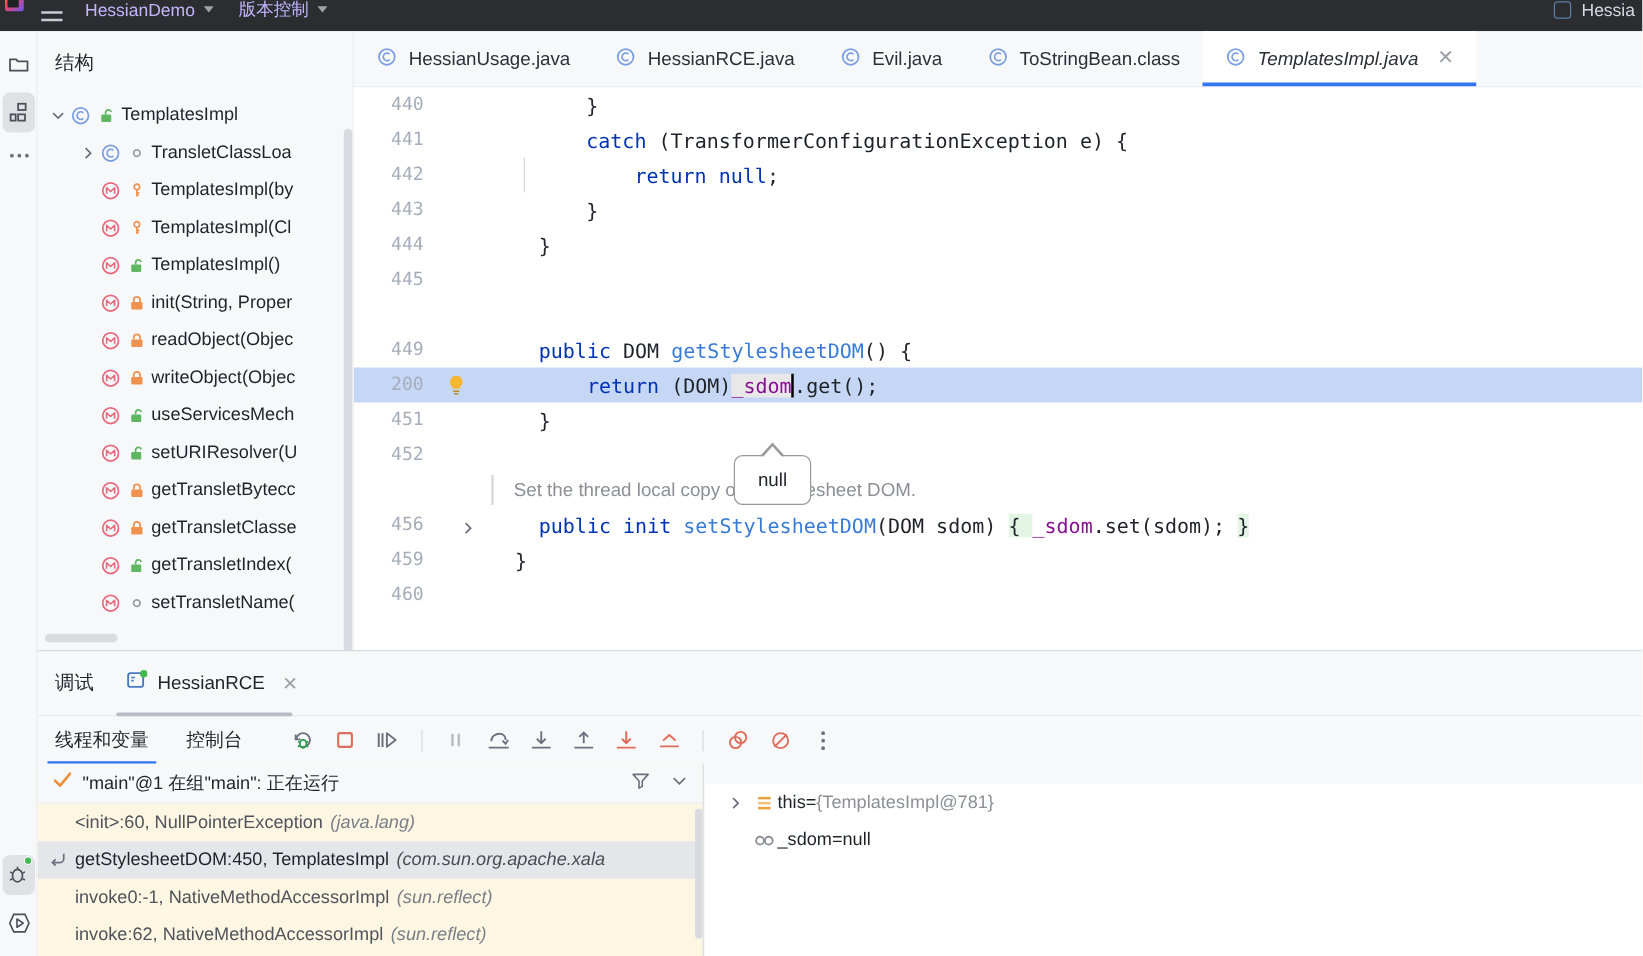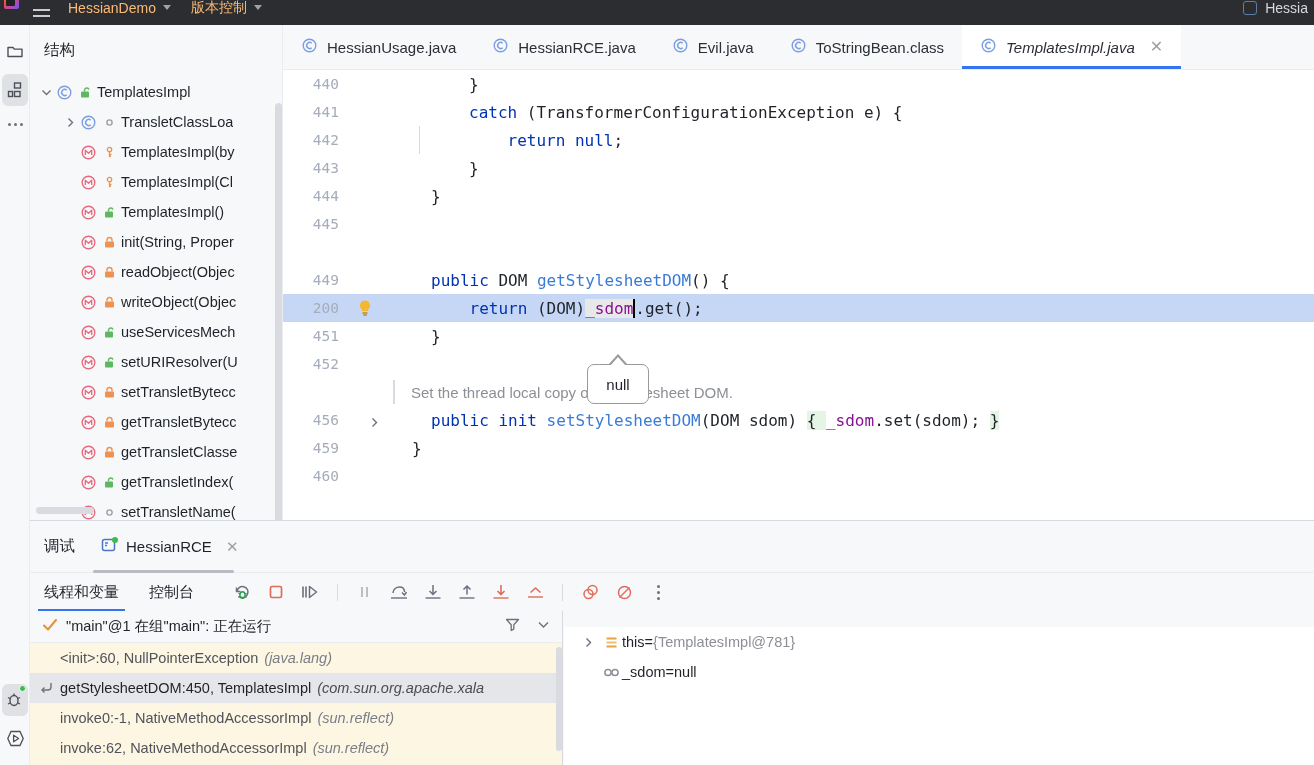--- a/index.html
+++ b/index.html
@@ -19,21 +19,21 @@
     display: flex; align-items: center; overflow: hidden;
   }
   .tb-logo { width: 24px; height: 25px; position: relative; flex: none; }
   .tb-logo .sq { position: absolute; left: 4px; top: -6px; width: 15px; height: 15px;
     background: linear-gradient(135deg,#f97a12 0%, #e3456a 45%, #6b57ff 100%); border-radius: 2px; }
   .tb-logo .sq2 { position: absolute; left: 6px; top: -3px; width: 9px; height: 9px; background: #1f2124; border-radius:1px;}
   .burger { width: 34px; height: 25px; display: flex; flex-direction: column;
     justify-content: center; align-items: center; gap: 4px; flex: none; }
   .burger i { display: block; width: 17px; height: 2px; background: #c9ccd1; }
   .tb-item { display: flex; align-items: center; gap: 7px; padding: 0 10px;
-    font-size: 14px; color: #fdba74; height: 25px; white-space: nowrap; }
+    font-size: 14px; color: #c4b5fd; height: 25px; white-space: nowrap; }
   .tb-item .lbl { position: relative; top: -5px; }
   .chev-d { position: relative; top: -5px; width: 0; height: 0;
     border-left: 4px solid transparent; border-right: 4px solid transparent;
     border-top: 5px solid #9ea3a9; }
   .tb-right { position: absolute; right: 0; top: 0; height: 25px; display: flex; align-items: center; gap: 8px; padding-right: 6px; }
   .tb-runcfg { display: flex; align-items: center; gap: 8px; }
   .cfg-box { width: 14px; height: 14px; border: 1.6px solid #5b7fa6; border-radius: 3px; position: relative; top: -5px; }
   .tb-runcfg .lbl { position: relative; top: -5px; font-size: 14px; color: #d6d9de; }
 
   
@@ -465,40 +465,20 @@
               <path d="M5.3 11V6.2l3.2 3 3.2-3V11" fill="none" stroke="#e8697d" stroke-width="1.3" stroke-linejoin="round"></path>
             </svg>
           </span>
           <span class="vis">
             <svg width="13" height="13" viewBox="0 0 13 13">
               <rect x="2" y="5.5" width="8" height="6" rx="1" fill="#5fb762"></rect>
               <path d="M5.5 5.5V4a2.3 2.3 0 0 1 4.5-.4" fill="none" stroke="#5fb762" stroke-width="1.4"></path>
             </svg>
           </span>
           <span class="tlabel">setURIResolver(U</span>
-        </div>
-        <div class="trow" style="padding-left: 30px;">
-          <span class="arrow blank">
-            <svg width="11" height="11" viewBox="0 0 11 11">
-              <path d="M3.5 1.5L7.5 5.5 3.5 9.5" fill="none" stroke="#6c707e" stroke-width="1.4"></path>
-            </svg>
-          </span>
-          <span class="ci">
-            <svg width="17" height="17" viewBox="0 0 17 17">
-              <circle cx="8.5" cy="8.5" r="6.3" fill="none" stroke="#e8697d" stroke-width="1.4"></circle>
-              <path d="M5.3 11V6.2l3.2 3 3.2-3V11" fill="none" stroke="#e8697d" stroke-width="1.3" stroke-linejoin="round"></path>
-            </svg>
-          </span>
-          <span class="vis">
-            <svg width="13" height="13" viewBox="0 0 13 13">
-              <rect x="2" y="5.5" width="9" height="6" rx="1" fill="#f0924f"></rect>
-              <path d="M4 5.5V4a2.5 2.5 0 0 1 5 0v1.5" fill="none" stroke="#f0924f" stroke-width="1.4"></path>
-            </svg>
-          </span>
-          <span class="tlabel">setTransletBytecc</span>
         </div>
         <div class="trow" style="padding-left: 30px;">
           <span class="arrow blank">
             <svg width="11" height="11" viewBox="0 0 11 11">
               <path d="M3.5 1.5L7.5 5.5 3.5 9.5" fill="none" stroke="#6c707e" stroke-width="1.4"></path>
             </svg>
           </span>
           <span class="ci">
             <svg width="17" height="17" viewBox="0 0 17 17">
               <circle cx="8.5" cy="8.5" r="6.3" fill="none" stroke="#e8697d" stroke-width="1.4"></circle>

